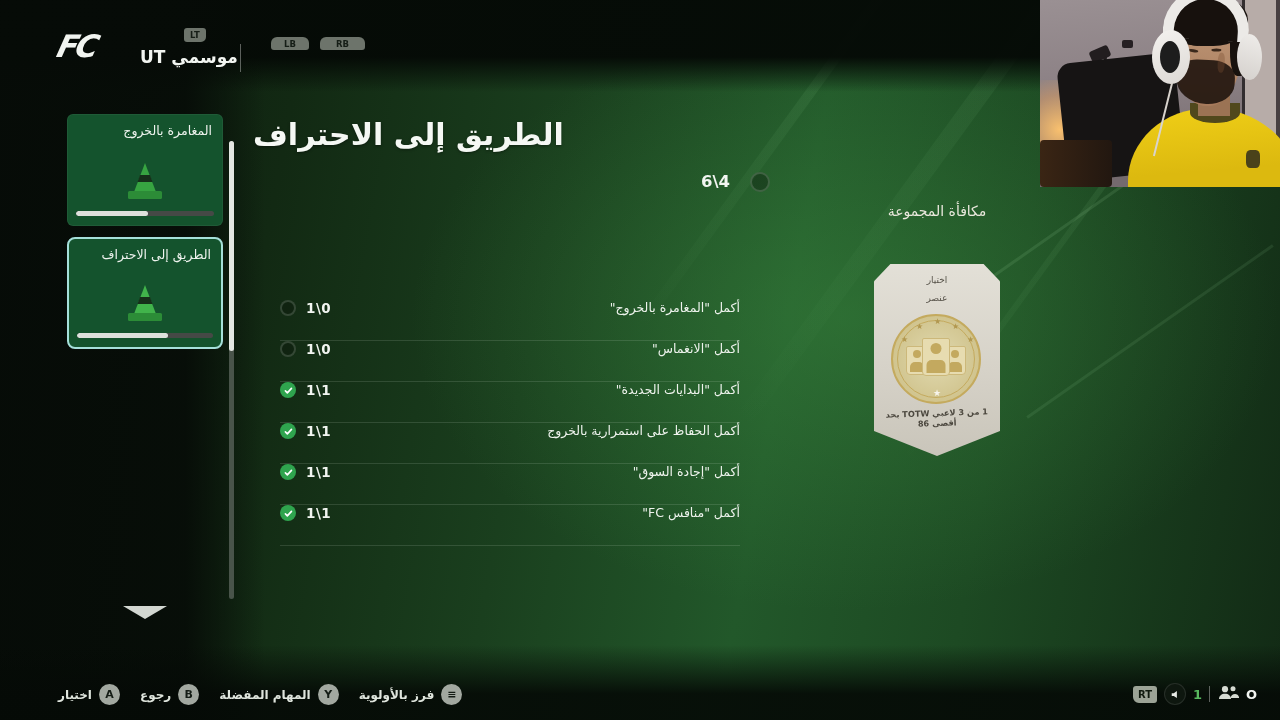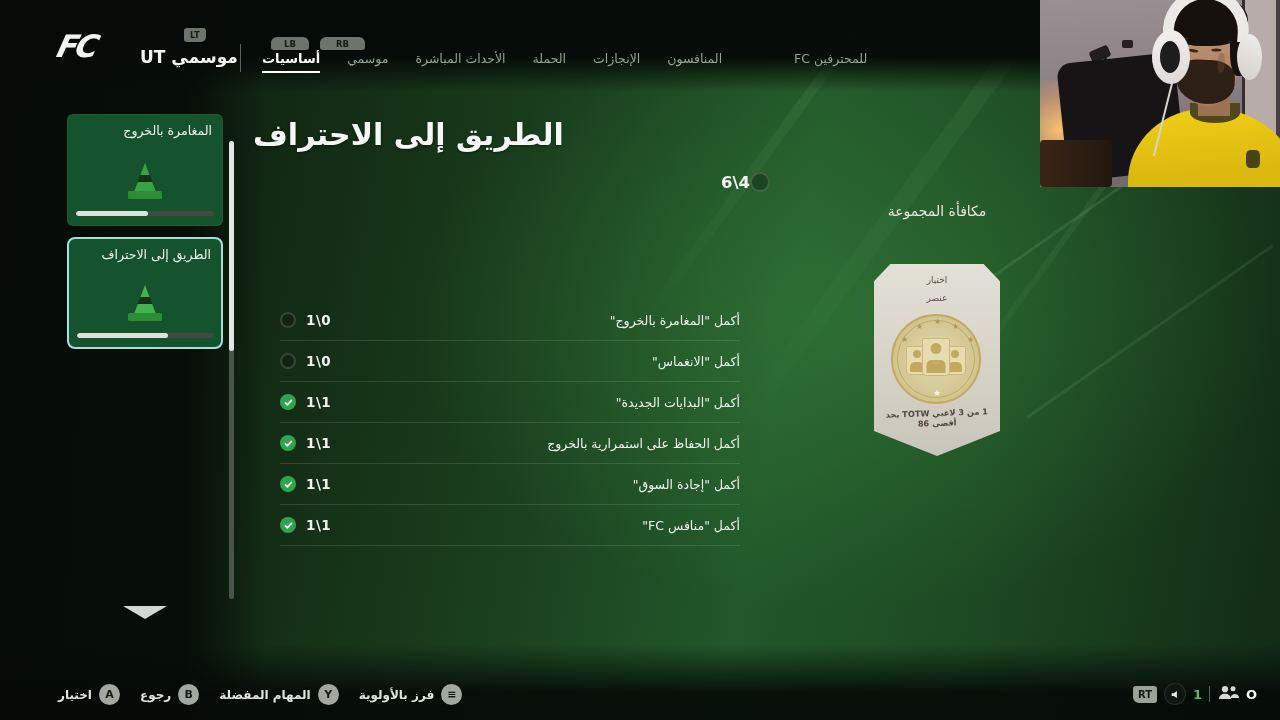--- a/index.html
+++ b/index.html
@@ -54,29 +54,29 @@
   .g-fill{height:100%;background:#dde1dc;border-radius:3px;}
   .lock{position:absolute;left:9px;top:9px;}
   .side-scroll{position:absolute;left:229px;top:141px;width:5px;height:458px;background:#49544a;border-radius:3px;}
   .side-thumb{position:absolute;left:0;top:0;width:5px;height:210px;background:#e3e7e2;border-radius:3px;cursor:pointer;}
   .side-arrow{position:absolute;left:123px;top:606px;width:0;height:0;cursor:pointer;
     border-left:22px solid transparent;border-right:22px solid transparent;border-top:13px solid #d2d7d1;}
   
   .page-title{position:absolute;left:253px;top:97px;font-size:30px;font-weight:bold;color:#f5f8f4;
     direction:rtl;text-shadow:0 1px 3px rgba(0,0,0,.4);}
   .prog-row{position:absolute;left:640px;top:172px;width:130px;display:flex;justify-content:flex-end;
-    align-items:center;gap:0;}
+    align-items:flex-start;gap:20px;}
   .prog-num{font-size:16.5px;font-weight:bold;color:#f2f5f1;}
   .prog-ring{width:16px;height:16px;border-radius:50%;border:2.5px solid rgba(190,205,190,.22);
     background:rgba(8,16,9,.35);}
   .descr{position:absolute;left:285px;top:200px;width:480px;text-align:center;direction:rtl;
     font-size:12.3px;color:#c9d2c7;line-height:1.55;}
   .descr span{display:block;}
   .obj-list{position:absolute;left:280px;top:300px;width:460px;}
-  .obj-row{display:flex;align-items:center;height:40px;border-bottom:1px solid rgba(220,235,220,.14);}
+  .obj-row{display:flex;align-items:flex-start;height:40px;border-bottom:1px solid rgba(220,235,220,.14);}
   .obj-ic{width:16px;height:16px;border-radius:50%;flex:0 0 auto;display:flex;align-items:center;justify-content:center;}
   .obj-ic.pending{box-sizing:border-box;border:2px solid rgba(200,215,200,.2);background:rgba(10,18,11,.3);}
   .obj-ic.done{background:#2fa44e;}
   .obj-num{margin-left:10px;font-size:13.5px;font-weight:600;color:#f2f5f1;letter-spacing:.5px;}
   .obj-label{margin-left:auto;font-size:12.5px;color:#eef3ed;direction:rtl;}
   
   .reward-header{position:absolute;left:860px;top:203px;width:154px;text-align:center;font-size:14px;
     color:#eae8dd;direction:rtl;}
   .pick-card{position:absolute;left:874px;top:264px;width:126px;height:192px;
     background:linear-gradient(180deg,#e3e0d7 0%,#d6d2c8 55%,#c9c5ba 100%);
@@ -171,29 +171,20 @@
   <div class="topbar-shade"></div>
   <div class="left-shade"></div>
   <div class="bottom-shade"></div>
 
   <div class="fc-logo">FC</div>
   <div class="pad-btn lt">LT</div>
   <div class="hub-title" dir="auto">موسمي UT</div>
   <div class="top-divider"></div>
   <div class="pad-btn lb">LB</div>
   <div class="pad-btn rb">RB</div>
-  <nav class="tabs">
-    <span class="tab active" dir="auto">أساسيات</span>
-    <span class="tab" dir="auto">موسمي</span>
-    <span class="tab" dir="auto">الأحداث المباشرة</span>
-    <span class="tab" dir="auto">الحملة</span>
-    <span class="tab" dir="auto">الإنجازات</span>
-    <span class="tab" dir="auto">المنافسون</span>
-    <span class="tab last" dir="auto">FC للمحترفين</span>
-  </nav>
 
   <aside class="sidebar">
     <div class="group-card">
       <div class="g-title">المغامرة بالخروج</div>
       <svg class="cone" width="52" height="42" viewBox="0 0 52 42">
         <polygon class="cone-body" points="26,2 37,31 15,31"></polygon>
         <polygon class="cone-band" points="21,14 31,14 33.5,21 18.5,21"></polygon>
         <rect class="cone-base" x="9" y="30" width="34" height="8" rx="1.5"></rect>
       </svg>
       <div class="g-bar">

